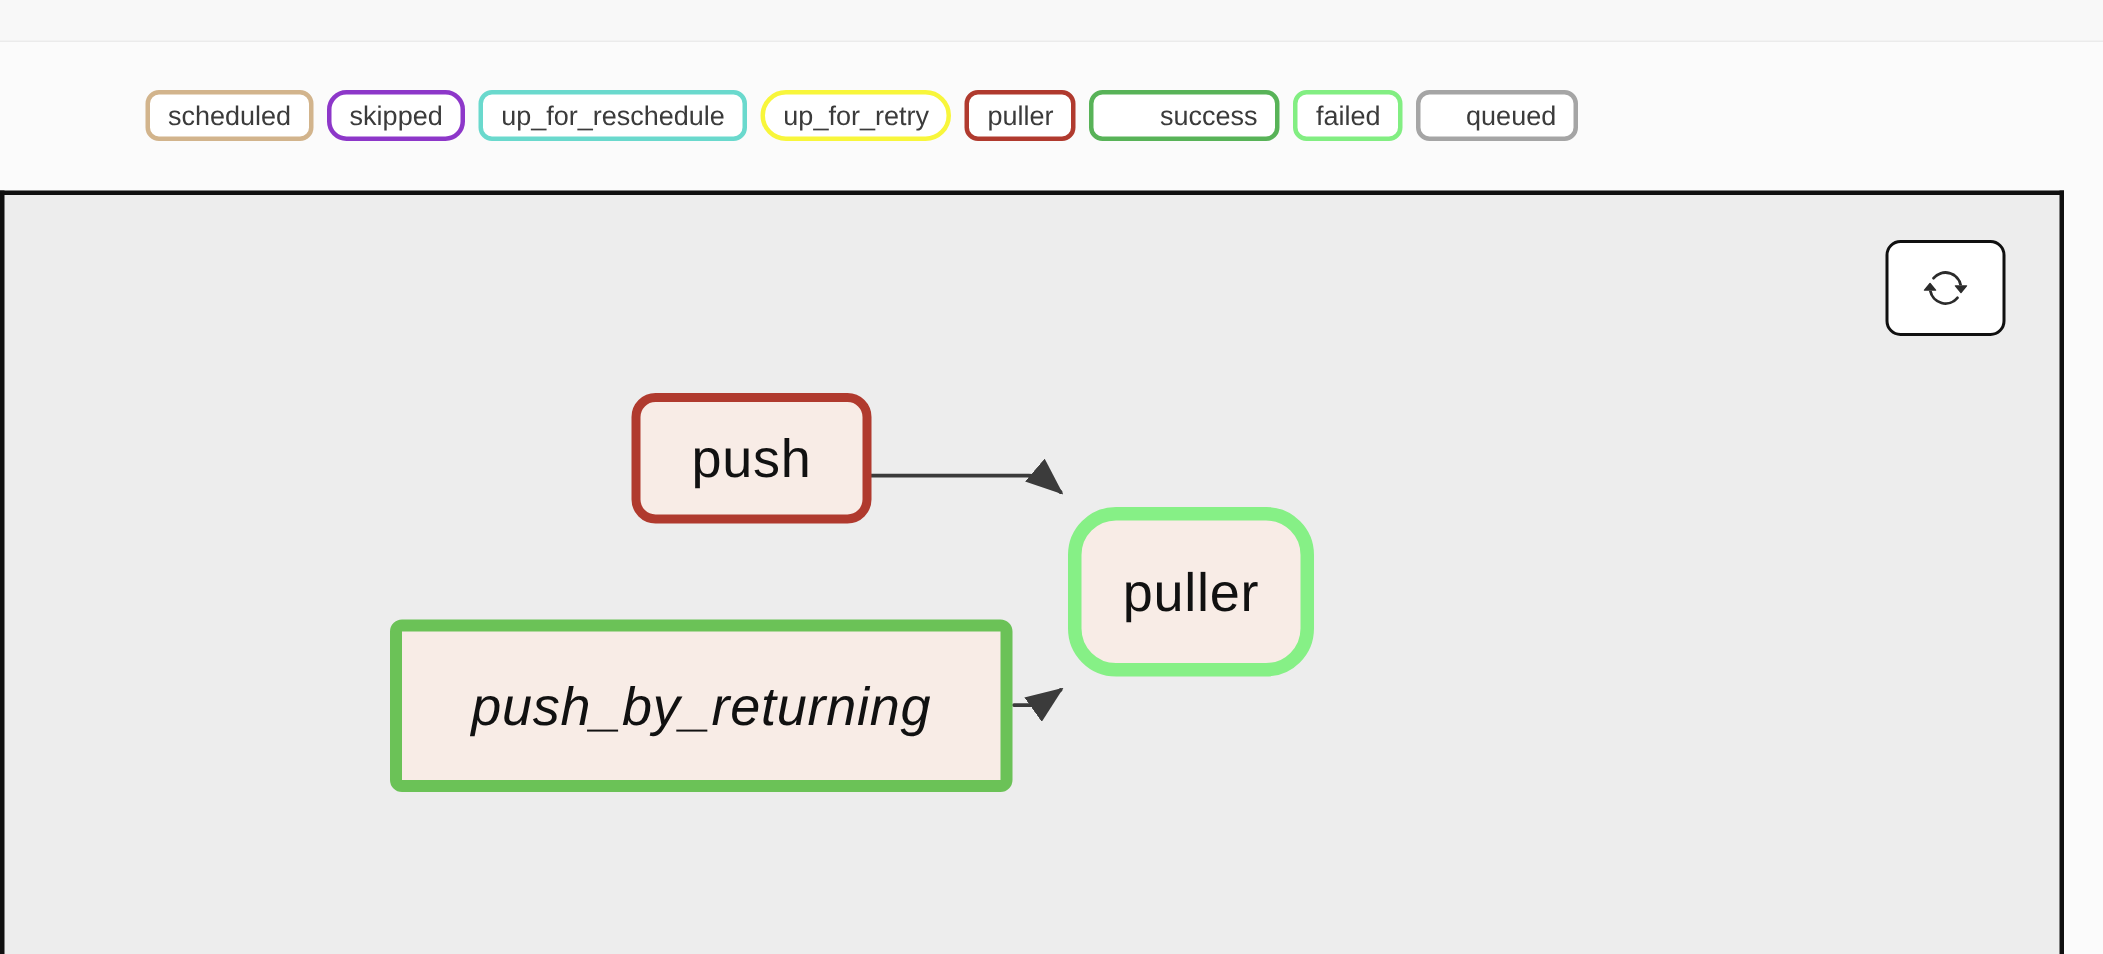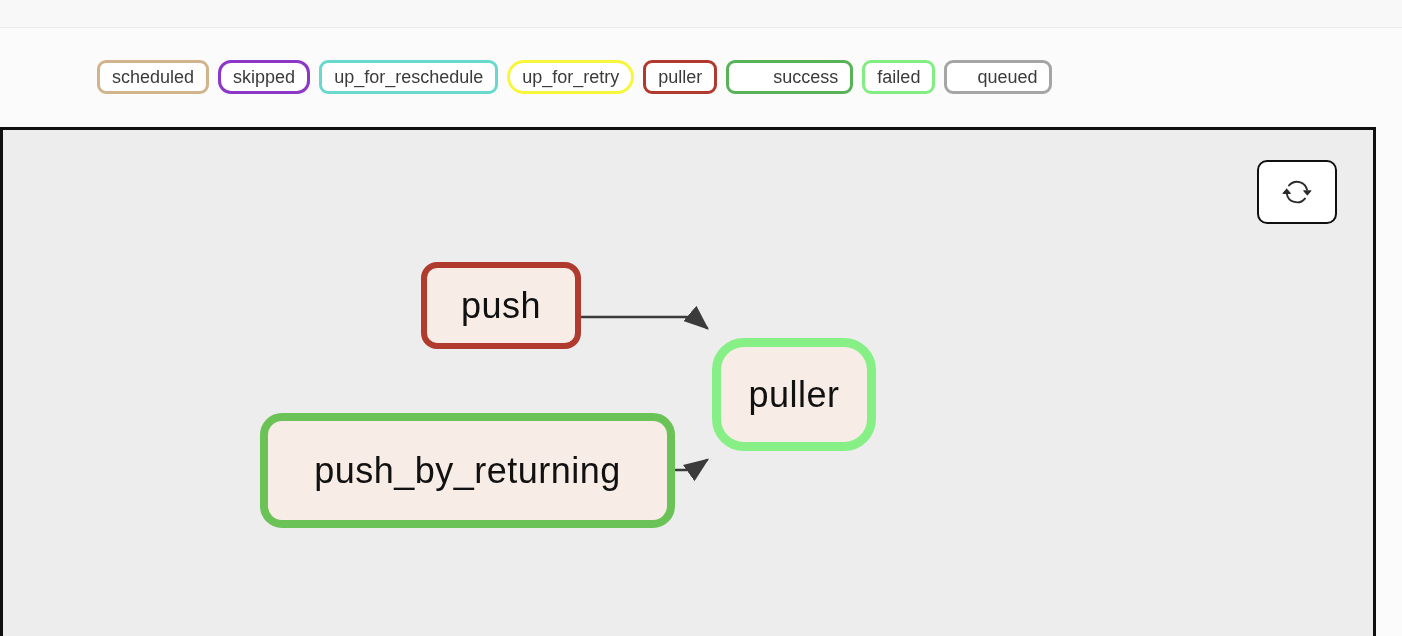--- a/index.html
+++ b/index.html
@@ -32,21 +32,21 @@
   }
   .refresh-btn svg { width:30px; height:30px; }
 
   .node {
     position:absolute; display:flex; align-items:center; justify-content:center;
     background:#f8ece6; color:#111; cursor:pointer;
     font-size:36px; letter-spacing:0.5px;
   }
   .node-push             { left:385px; top:132px; width:160px; height:87px; border:6px solid #b03a2e; border-radius:16px;margin-left:33px; }
   .node-puller           { left:709px; top:208px; width:164px; height:113px; border:9px solid #86f086; border-radius:32px; }
-  .node-push-by-returning{ left:257px; top:283px; width:415px; height:115px; border:8px solid #f97316; border-radius:22px; }
+  .node-push-by-returning{ left:257px; top:283px; width:415px; height:115px; border:8px solid #f97316; border-radius:8px;font-style:italic; }
 
   .edges { position:absolute; left:0; top:0; width:1376px; height:509px; pointer-events:none; }
   .edges path.edge { fill:none; stroke-width:2.5px; stroke-linejoin:round; stroke-linecap:round; }
 </style>
 </head>
 <body>
 
 <div class="top-strip"></div>
 
 <div class="legend-band">

